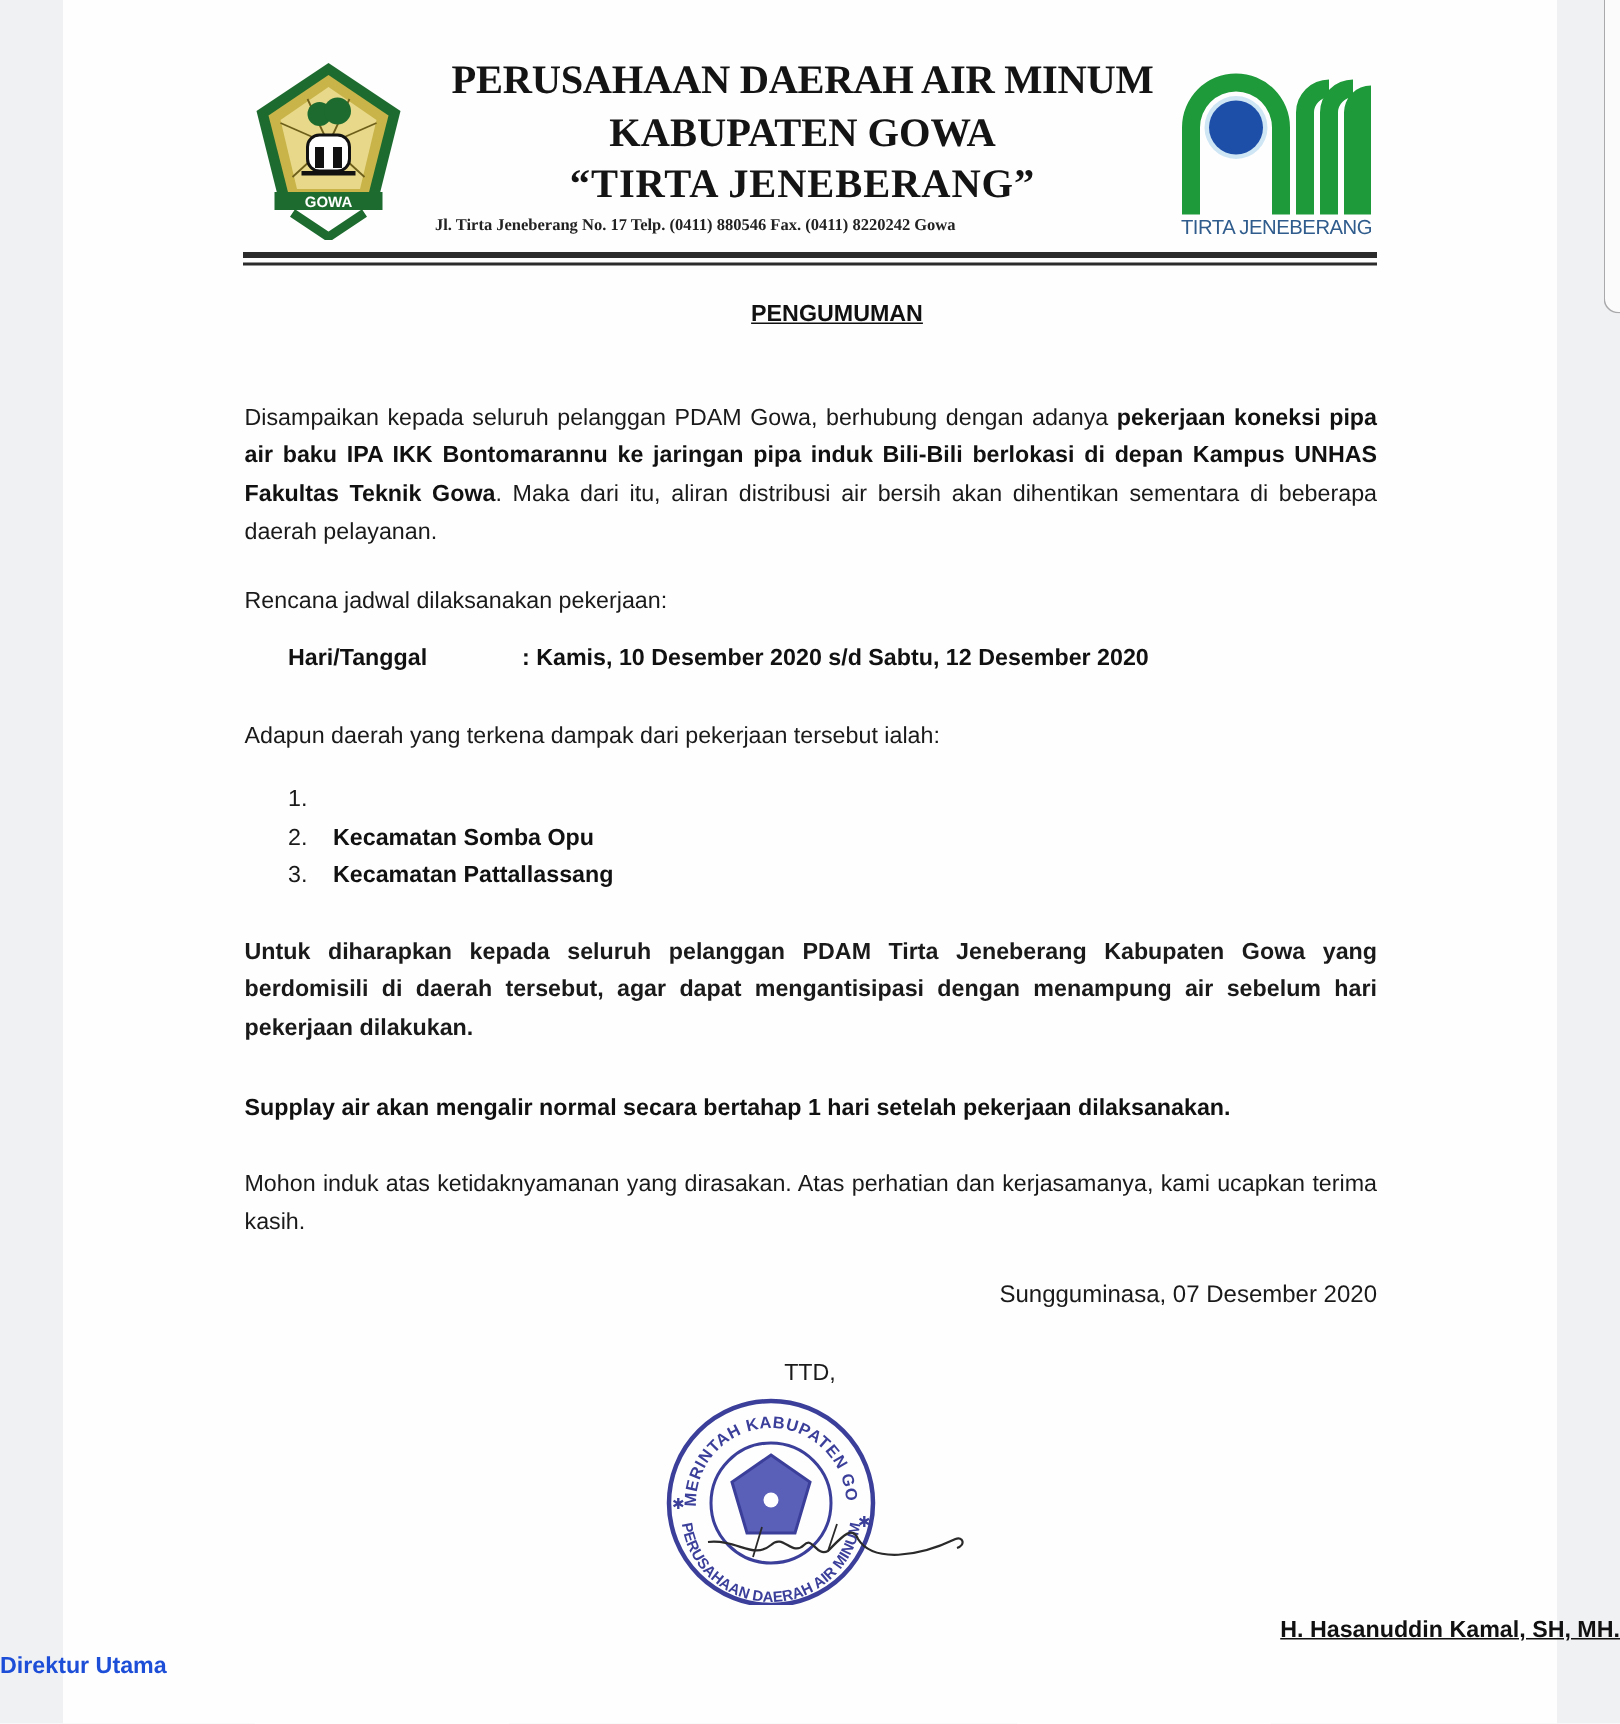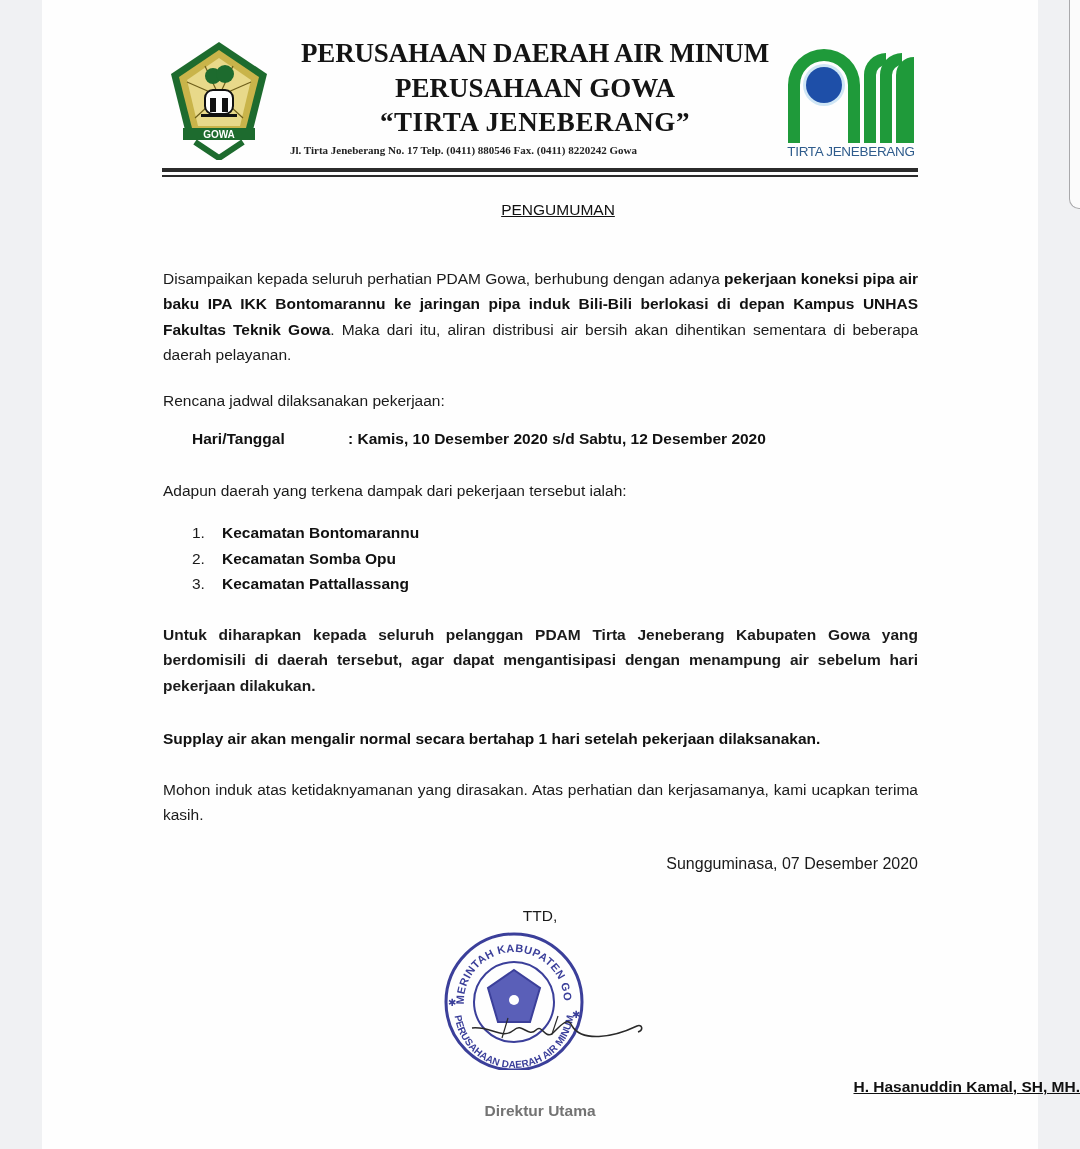--- a/index.html
+++ b/index.html
@@ -37,21 +37,21 @@
   .pdam-logo-text {
     position: absolute; left: 784px; top: 144px; width: 134px; text-align: center;
     font-family: "Liberation Sans", sans-serif; font-size: 13.5px; color: #2f5c8c;
     letter-spacing: -0.3px;
   }
   .rule-thick { position: absolute; left: 162px; width: 756px; top: 168px; height: 4px; background: #2b2b2b; }
   .rule-thin { position: absolute; left: 162px; width: 756px; top: 175px; height: 2px; background: #2b2b2b; }
 
   .title {
     position: absolute; left: 0; right: 0; top: 201px; text-align: center;
-    font-size: 15.5px; font-weight: normal; text-decoration: underline; color: #111; margin-left: 36px;
+    font-size: 15.5px; font-weight: bold; text-decoration: underline; color: #111; margin-left: 36px;
   }
   .para {
     position: absolute; left: 163px; width: 755px;
     font-size: 15.5px; line-height: 25.3px; text-align: justify; color: #1a1a1a;
   }
   .para b { font-weight: bold; color: #111; }
   .p1 { top: 266px; }
   .p2 { top: 388px; }
   .sched { position: absolute; top: 430px; left: 192px; font-size: 15.5px; font-weight: bold; color: #111; }
   .sched-label { display: inline-block; width: 156px; }
@@ -60,21 +60,21 @@
   .list-item { display: flex; }
   .list-num { width: 30px; color: #1a1a1a; }
   .list-text { font-weight: bold; color: #111; }
   .p4 { top: 622px; font-weight: bold; }
   .p5 { top: 726px; font-weight: bold; color: #111; }
   .p6 { top: 777px; }
   .date-line { position: absolute; right: 162px; top: 855px; font-size: 16px; color: #1a1a1a; }
   .ttd { position: absolute; left: 0; right: 0; top: 907px; text-align: center; font-size: 15.5px; color: #1a1a1a; }
   .stamp { position: absolute; left: 432px; top: 930px; width: 220px; height: 140px; }
   .signer { position: absolute; left: 0; right: 0; top: 1078px; text-align: right; font-size: 15.5px; font-weight: bold; text-decoration: underline; color: #111; }
-  .signer-title { position: absolute; left: 0; right: 0; top: 1102px; text-align: center; font-size: 15.5px; font-weight: bold; color: #737373; }
+  .signer-title { position: absolute; left: 0; right: 0; top: 1102px; text-align: left; font-size: 15.5px; font-weight: bold; color: #1d4ed8; }
 </style>
 </head>
 <body>
 
 <div class="page"></div>
 <div class="scroll-edge"></div>
 
 <svg class="crest" viewBox="0 0 108 122">
   <path d="M54 4 L102 36 L86 100 L22 100 L6 36 Z" fill="#1d6b2e"></path>
   <path d="M54 12 L94 39 L80 94 L28 94 L14 39 Z" fill="#c9b44a"></path>
@@ -92,54 +92,53 @@
   <rect x="40" y="52" width="28" height="24" rx="8" fill="#fff" stroke="#111" stroke-width="2"></rect>
   <rect x="45" y="60" width="6" height="14" fill="#111"></rect>
     <rect x="57" y="60" width="6" height="14" fill="#111"></rect>
   <rect x="36" y="76" width="36" height="3" fill="#111"></rect>
   <rect x="18" y="90" width="72" height="12" fill="#1d6b2e"></rect>
   <text x="54" y="100" text-anchor="middle" font-family="Liberation Sans, sans-serif" font-size="10" font-weight="bold" fill="#fff">GOWA</text>
   <path d="M30 104 L54 120 L78 104" fill="none" stroke="#1d6b2e" stroke-width="6"></path>
 </svg>
 
 <div class="hdr-line hdr1">PERUSAHAAN DAERAH AIR MINUM</div>
-<div class="hdr-line hdr2">PERUSAHAAN GOWA</div>
+<div class="hdr-line hdr2">KABUPATEN GOWA</div>
 <div class="hdr-line hdr3">“TIRTA  JENEBERANG”</div>
 <div class="hdr-addr">Jl. Tirta Jeneberang No. 17 Telp. (0411) 880546 Fax. (0411) 8220242 Gowa</div>
 
 <svg class="pdam-logo" viewBox="0 0 130 100">
   <path d="M2 98 L2 40 A36 36 0 0 1 74 40 L74 98 L62 98 L62 40 A24 24 0 0 0 14 40 L14 98 Z" fill="#1f9a3a"></path>
   <path d="M58 98 L58 40 A28 28 0 0 1 96 14 L96 20 A22 22 0 0 0 70 40 L70 98 Z" fill="#1f9a3a" opacity="0"></path>
   <path d="M78 98 L78 30 A22 22 0 0 1 100 8 L100 20 A10 10 0 0 0 90 30 L90 98 Z" fill="#1f9a3a"></path>
   <path d="M94 98 L94 30 A22 22 0 0 1 116 8 L116 20 A10 10 0 0 0 106 30 L106 98 Z" fill="#1f9a3a"></path>
   <path d="M110 98 L110 30 A18 18 0 0 1 128 12 L128 98 Z" fill="#1f9a3a"></path>
   <circle cx="38" cy="40" r="21" fill="#cfe6f5"></circle>
   <circle cx="38" cy="40" r="18" fill="#1e4fa8"></circle>
 </svg>
 <div class="pdam-logo-text">TIRTA JENEBERANG</div>
 
 <div class="rule-thick"></div>
 <div class="rule-thin"></div>
 
 <div class="title">PENGUMUMAN</div>
 
-<div class="para p1"><span>Disampaikan kepada seluruh perhatian PDAM Gowa, berhubung dengan adanya </span><b>pekerjaan koneksi pipa air baku IPA IKK Bontomarannu ke jaringan pipa induk Bili-Bili berlokasi di depan Kampus UNHAS Fakultas Teknik Gowa</b><span>. Maka dari itu, aliran distribusi air bersih akan dihentikan sementara di beberapa daerah pelayanan.</span></div>
+<div class="para p1"><span>Disampaikan kepada seluruh pelanggan PDAM Gowa, berhubung dengan adanya </span><b>pekerjaan koneksi pipa air baku IPA IKK Bontomarannu ke jaringan pipa induk Bili-Bili berlokasi di depan Kampus UNHAS Fakultas Teknik Gowa</b><span>. Maka dari itu, aliran distribusi air bersih akan dihentikan sementara di beberapa daerah pelayanan.</span></div>
 
 <div class="para p2">Rencana jadwal dilaksanakan pekerjaan:</div>
 
 <div class="sched">
   <span class="sched-label">Hari/Tanggal</span><span>: Kamis, 10 Desember 2020 s/d Sabtu, 12 Desember 2020</span>
 </div>
 
 <div class="para p3">Adapun daerah yang terkena dampak dari pekerjaan tersebut ialah:</div>
 
 <div class="list">
   <div class="list-item">
       <span class="list-num">1.</span>
-      <span class="list-text">Kecamatan Bontomarannu</span>
     </div>
   <div class="list-item">
       <span class="list-num">2.</span>
       <span class="list-text">Kecamatan Somba Opu</span>
     </div>
   <div class="list-item">
       <span class="list-num">3.</span>
       <span class="list-text">Kecamatan Pattallassang</span>
     </div>
 </div>

